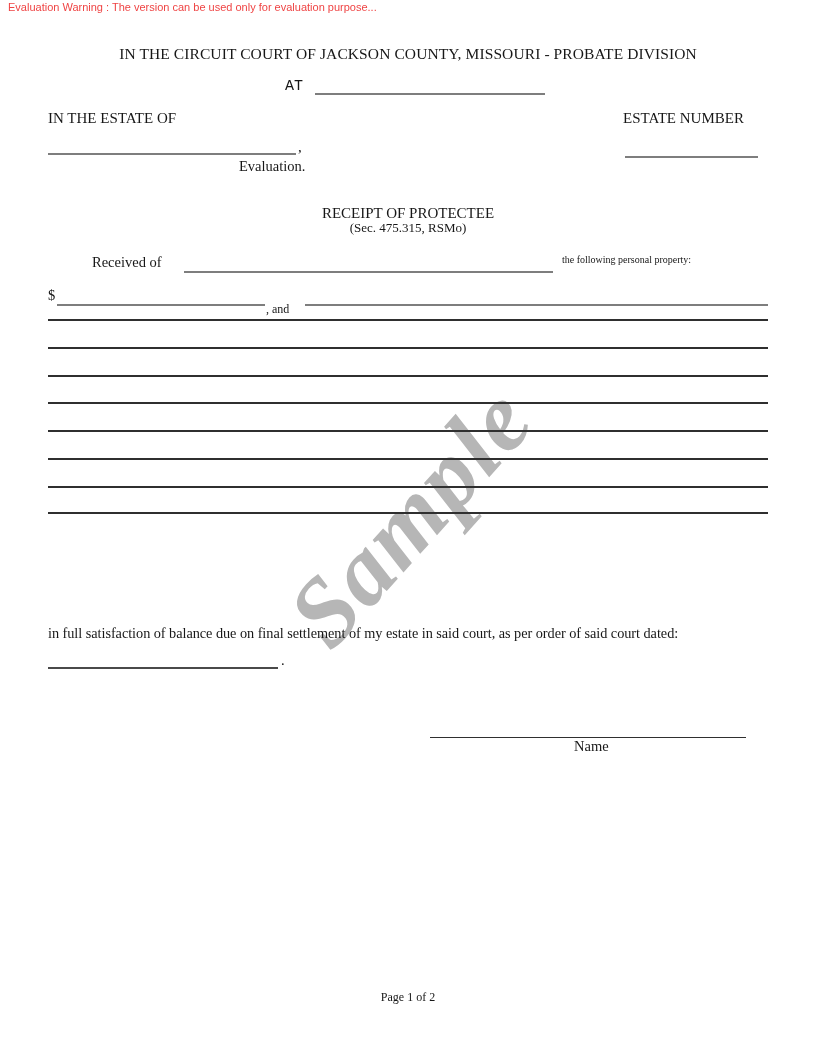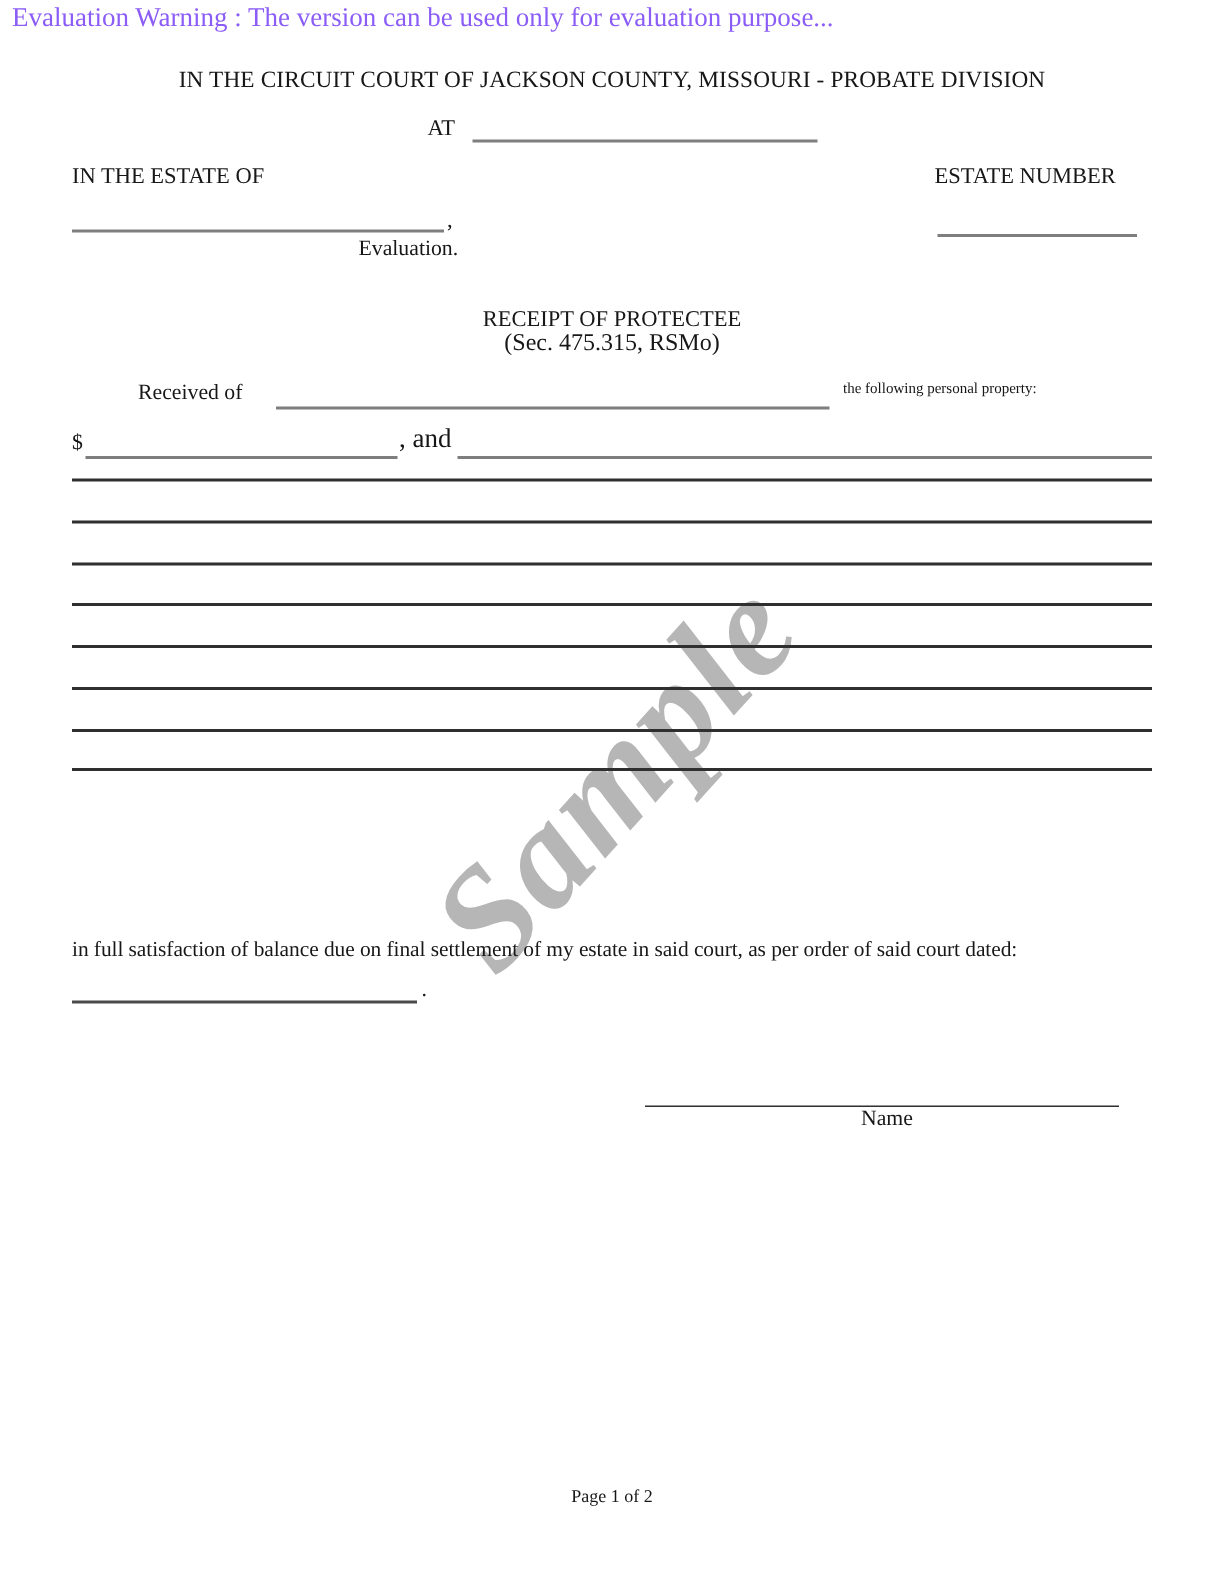--- a/index.html
+++ b/index.html
@@ -10,47 +10,47 @@
     background: #ffffff;
     overflow: hidden;
     font-family: "Liberation Serif", serif;
     color: #171717;
   }
   .abs { position: absolute; }
   .centered { left: 0; right: 0; text-align: center; }
 
   .warning {
     left: 8px; top: 1px;
-    font-family: Liberation Serif, serif;
-    font-size: 18px;
-    color: #8b5cf6;
+    font-family: Liberation Sans, sans-serif;
+    font-size: 11px;
+    color: #ef4444;
     white-space: nowrap;
   }
 
   .court-heading {
     top: 45px;
     font-size: 15.5px;
     letter-spacing: 0.1px;
     white-space: nowrap;
   }
 
-  .at-label        { left: 285px; top: 78px;  font-size: 15px; }
+  .at-label        { left: 285px; top: 78px;  font-size: 15px; font-family: Liberation Mono, monospace; }
   .label           { font-size: 15px; white-space: nowrap; }
   .estate-of       { left: 48px;  top: 110px; }
   .estate-number   { left: 623px; top: 110px; }
   .estate-comma    { left: 298px; top: 139px; font-size: 15px; }
   .protectee       { left: 239px; top: 158px; font-size: 14.5px; }
 
   .title-main      { top: 205px; font-size: 15px; }
-  .title-sub       { top: 220px; font-size: 16px; }
+  .title-sub       { top: 220px; font-size: 13px; }
 
   .received-of     { left: 92px;  top: 254px; font-size: 14.5px; }
   .following       { left: 562px; top: 254px; font-size: 10px; white-space: nowrap; }
   .dollar          { left: 48px;  top: 287px; font-size: 14.5px; }
-  .and-label       { left: 266px; top: 282px; font-size: 18px; }
+  .and-label       { left: 266px; top: 302px; font-size: 12px; }
 
   
   .fline {
     position: absolute;
     height: 15px;
     border-bottom: 2px solid #7e7e7e;
   }
   .at-line            { left: 315px; top: 78px;  width: 230px; }
   .estate-name-line   { left: 48px;  top: 138px; width: 248px; }
   .estate-number-line { left: 625px; top: 141px; width: 133px; }

